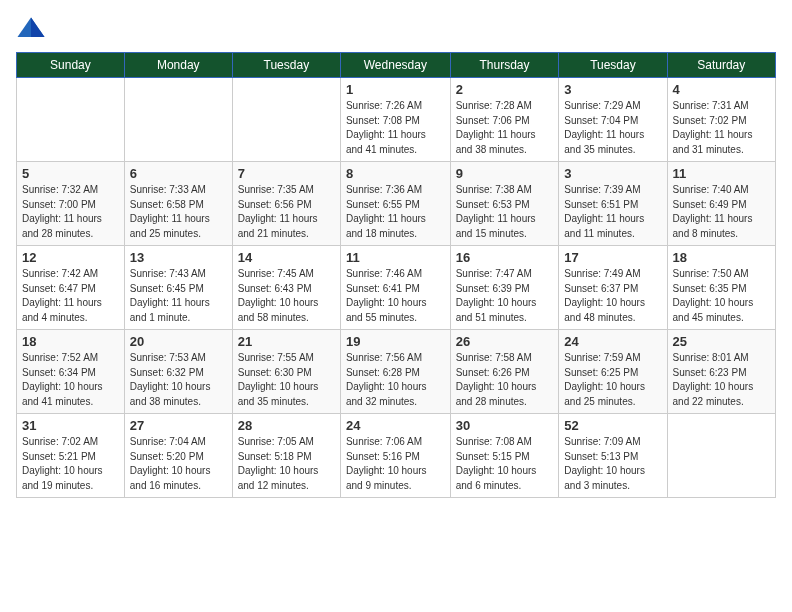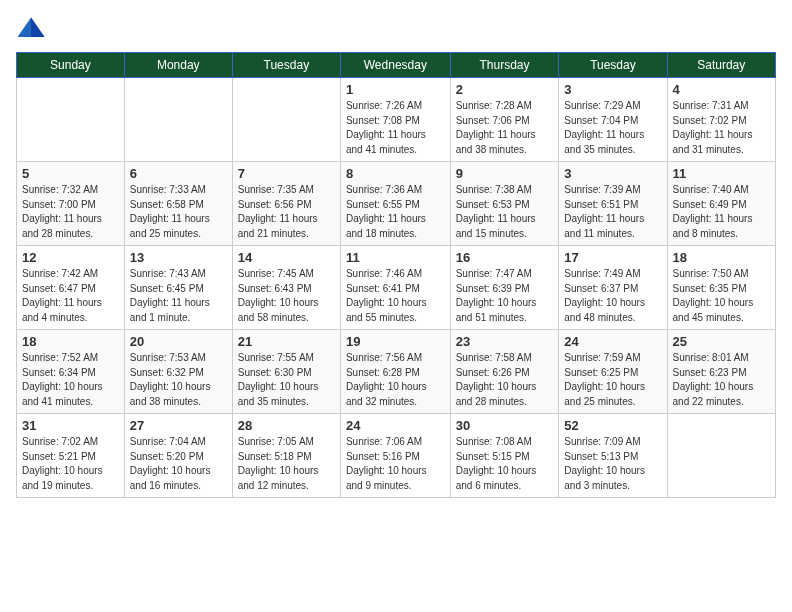--- a/index.html
+++ b/index.html
@@ -216,21 +216,21 @@
         </td>
         <td>
           <span class="day-number">21</span>
           <div class="day-info">Sunrise: 7:55 AM<br>Sunset: 6:30 PM<br>Daylight: 10 hours and 35 minutes.</div>
         </td>
         <td>
           <span class="day-number">19</span>
           <div class="day-info">Sunrise: 7:56 AM<br>Sunset: 6:28 PM<br>Daylight: 10 hours and 32 minutes.</div>
         </td>
         <td>
-          <span class="day-number">23</span>
+          <span class="day-number">26</span>
           <div class="day-info">Sunrise: 7:58 AM<br>Sunset: 6:26 PM<br>Daylight: 10 hours and 28 minutes.</div>
         </td>
         <td>
           <span class="day-number">24</span>
           <div class="day-info">Sunrise: 7:59 AM<br>Sunset: 6:25 PM<br>Daylight: 10 hours and 25 minutes.</div>
         </td>
         <td>
           <span class="day-number">25</span>
           <div class="day-info">Sunrise: 8:01 AM<br>Sunset: 6:23 PM<br>Daylight: 10 hours and 22 minutes.</div>
         </td>

